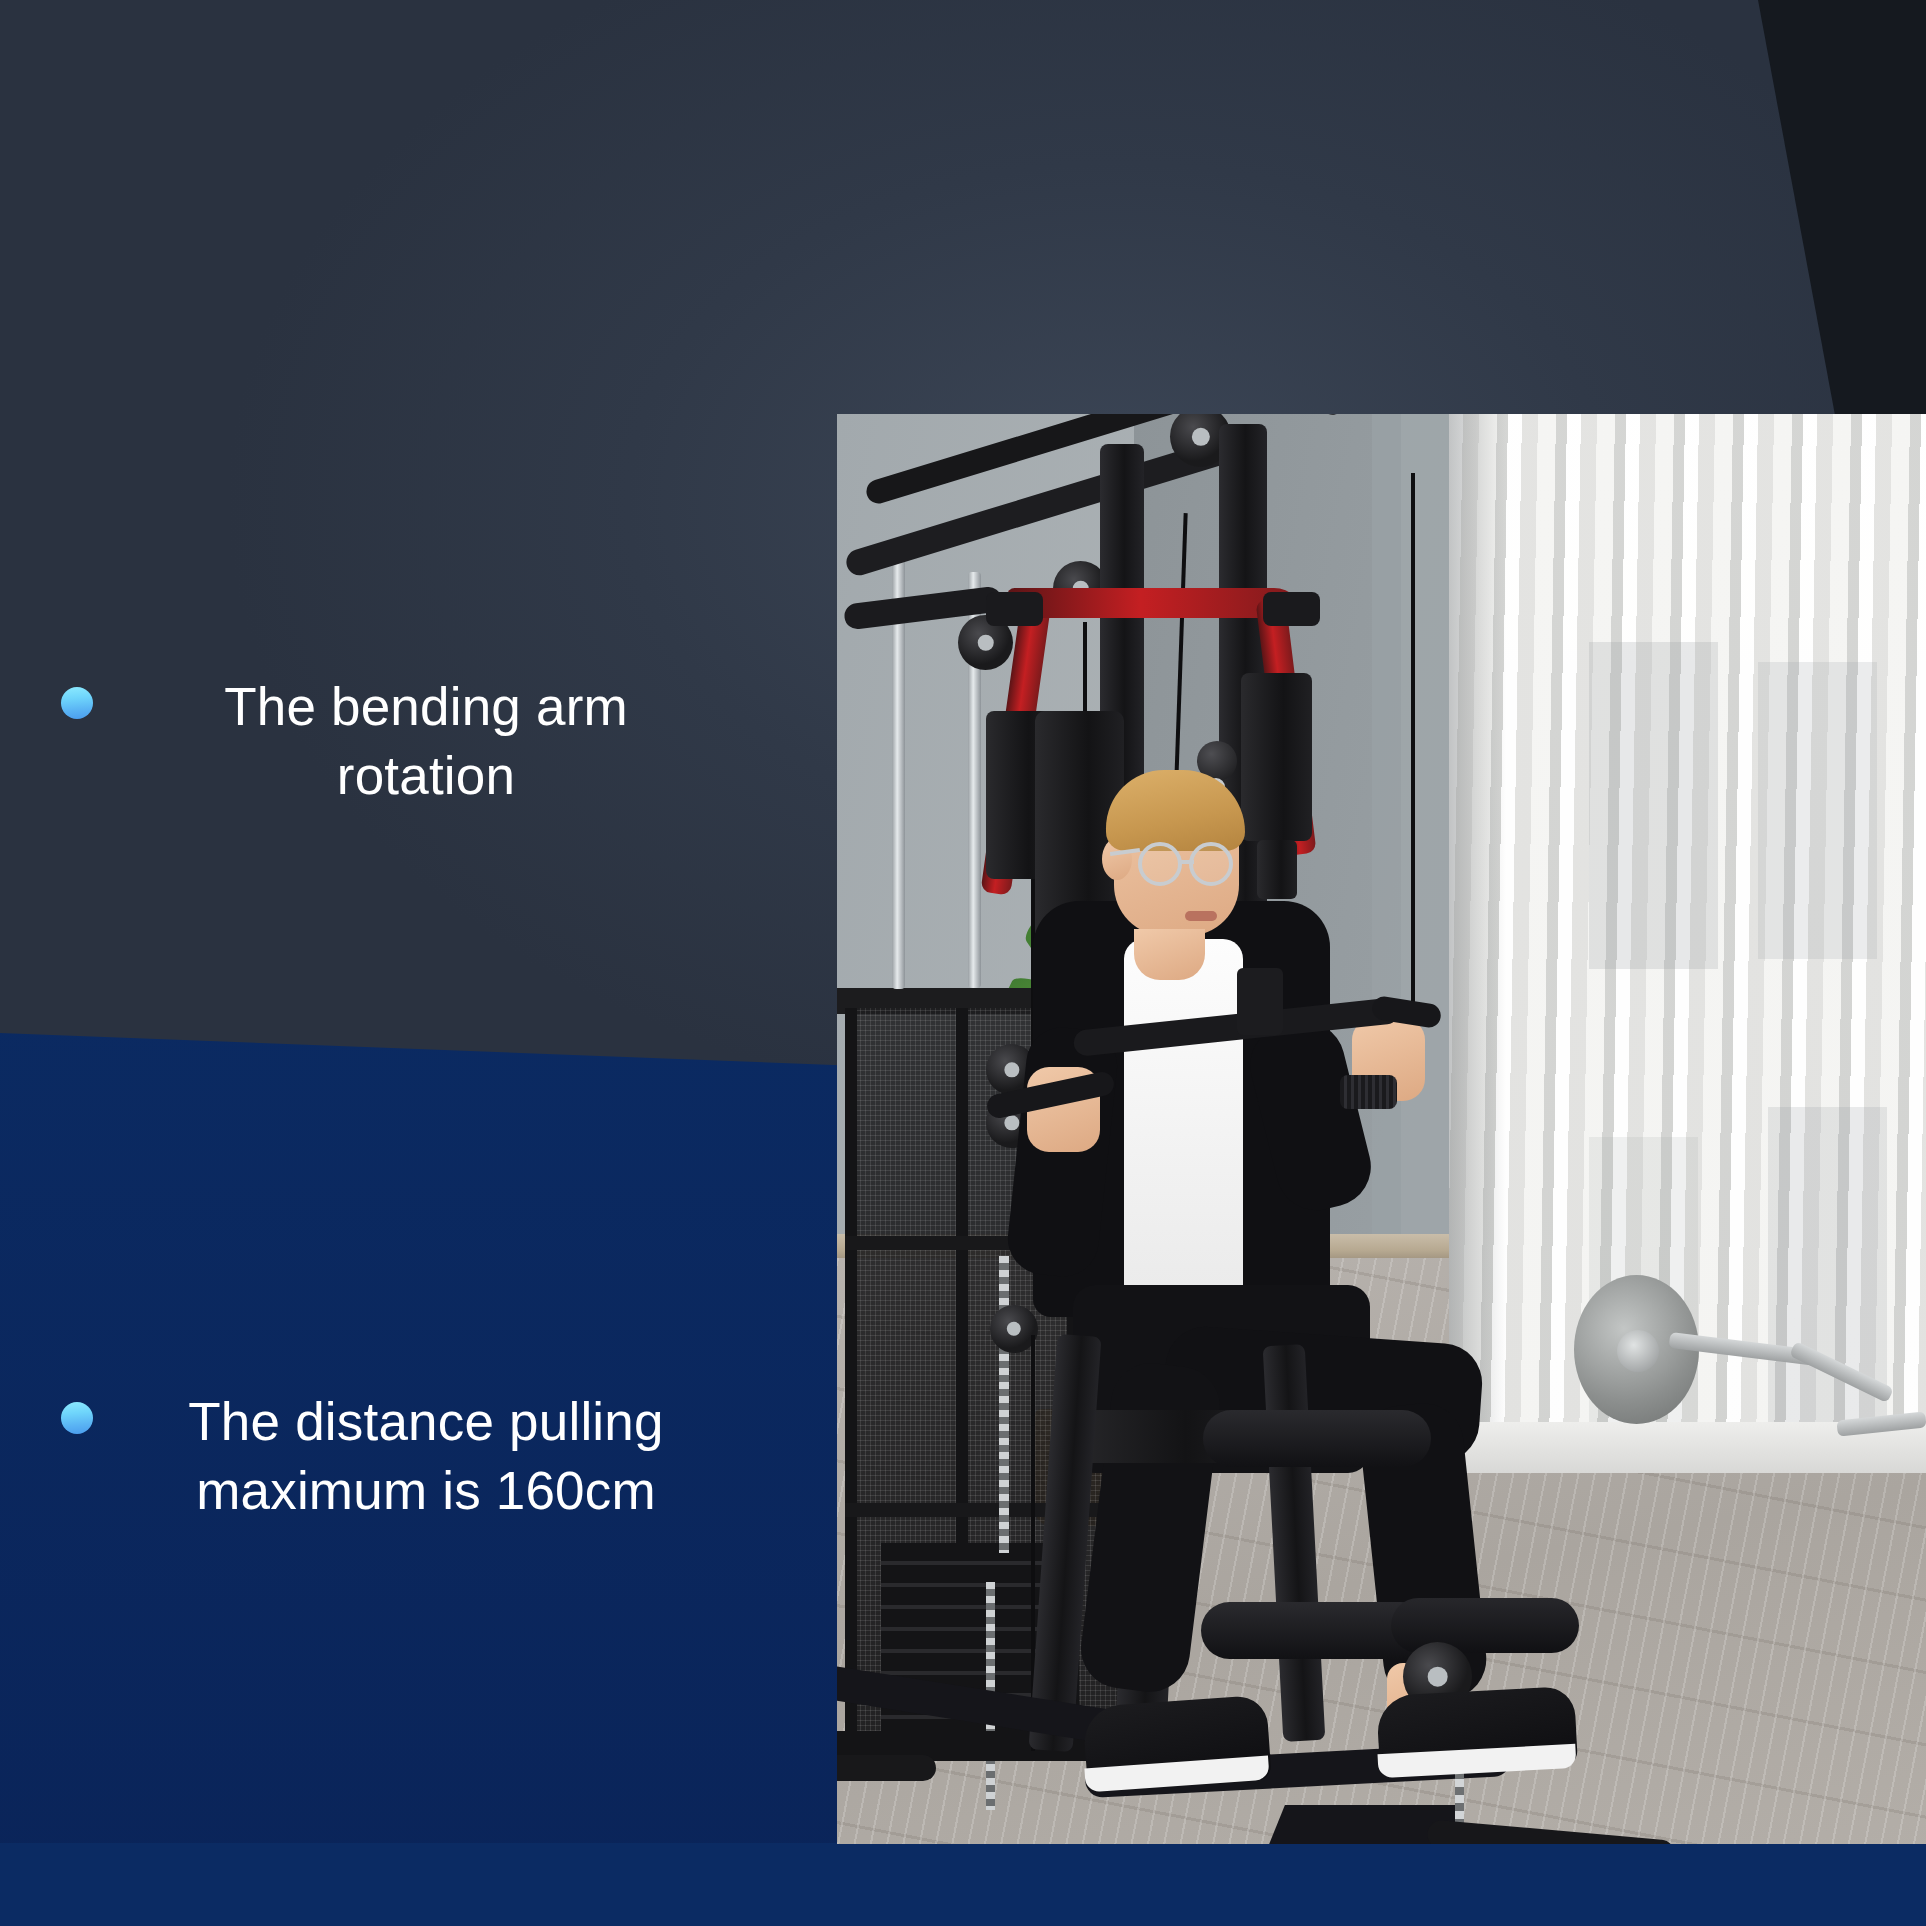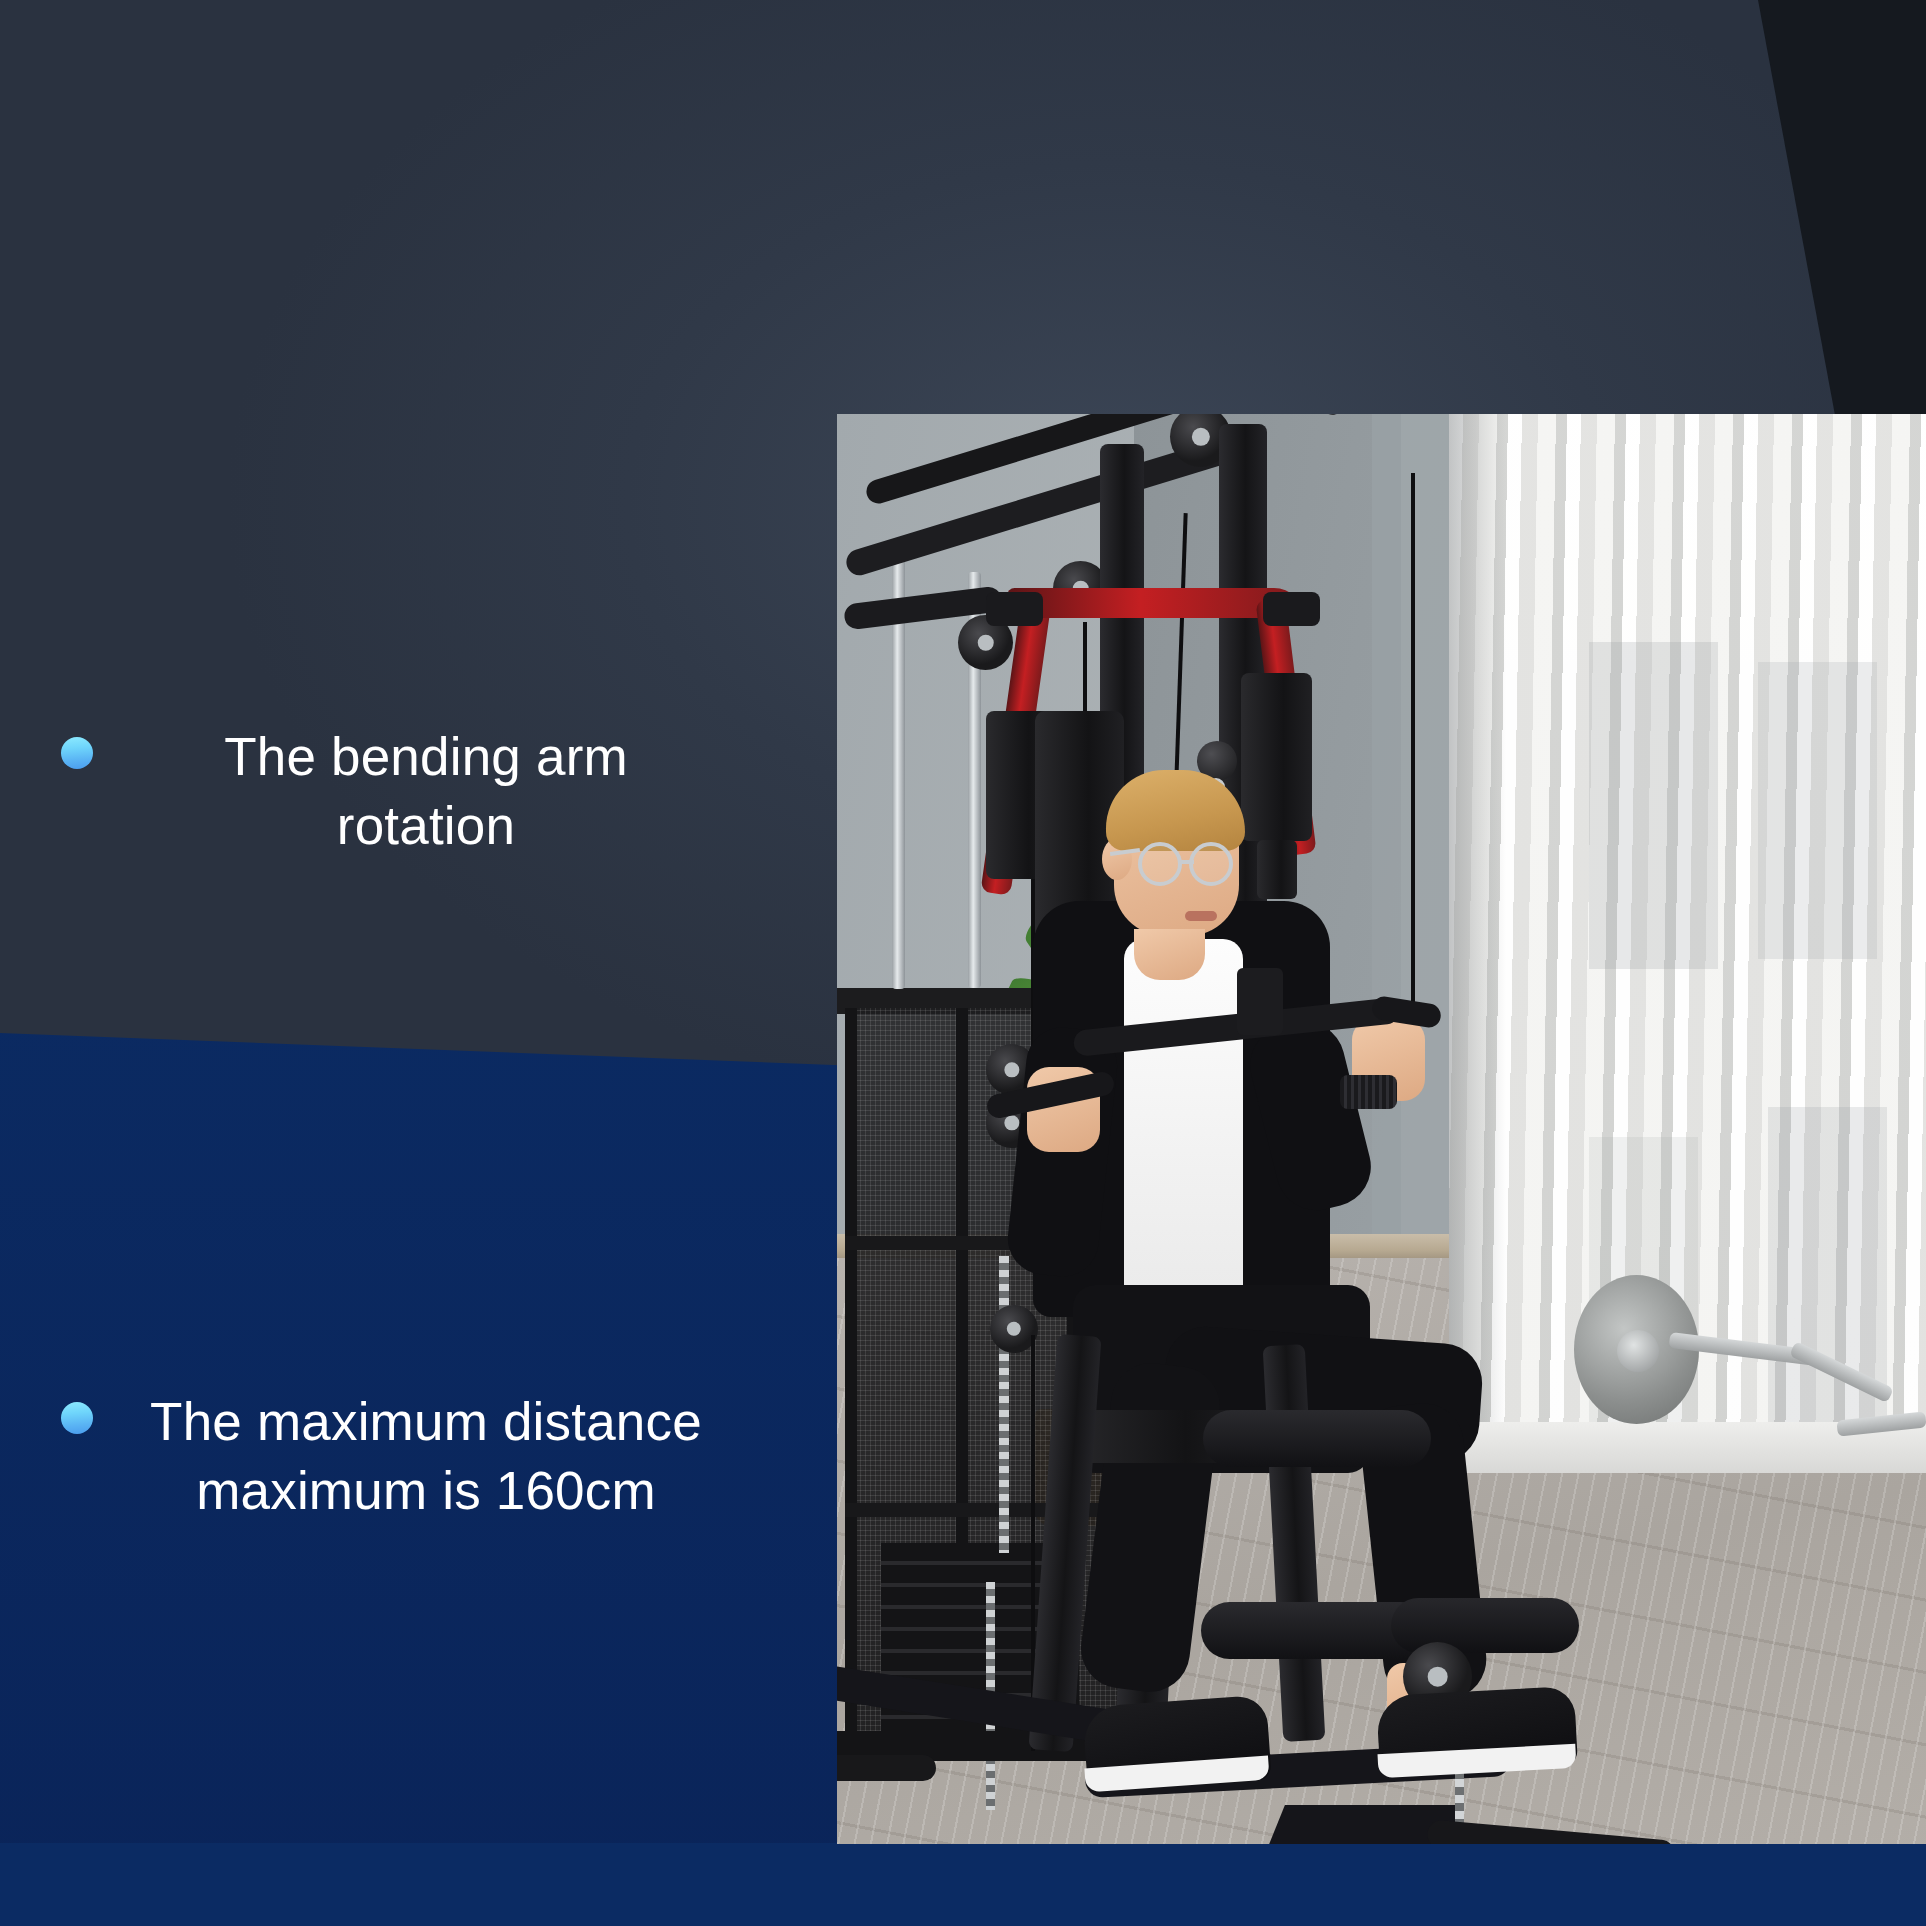--- a/index.html
+++ b/index.html
@@ -43,21 +43,21 @@
   
   .bullet-block{position:absolute;display:flex;align-items:flex-start;}
   .bullet-dot{
     width:32px;height:32px;border-radius:50%;flex:0 0 32px;margin-top:14px;
     background:linear-gradient(175deg,#8ceaff 0%,#6fd5fb 35%,#5ab4f4 70%,#4a9cee 100%);
   }
   .bullet-text{
     color:#ffffff;font-size:53px;line-height:1.30;text-align:center;
     margin-left:46px;width:574px;font-weight:400;letter-spacing:0.2px;
   }
-  #b1{left:61px;top:723px;justify-content:flex-end;}
+  #b1{left:61px;top:673px;justify-content:flex-end;}
   #b2{left:61px;top:1388px;}
 
   
   .photo{
     position:absolute;left:837px;top:414px;width:1090px;height:1430px;
     overflow:hidden;background:#a9b0b4;
   }
   .ph{position:absolute;}
 
   
@@ -160,21 +160,21 @@
     <span class="bullet-dot"></span>
     <div class="bullet-text">
       <span>The bending arm rotation</span>
       <br>
     </div>
   </div>
 
   <div class="bullet-block" id="b2">
     <span class="bullet-dot"></span>
     <div class="bullet-text">
-      <span>The maximum distance</span>
+      <span>The distance pulling</span>
       <br>
       <span>maximum is 160cm</span>
     </div>
   </div>
 
   <div class="photo">
 
     <div class="ph wall-main"></div>
     <div class="ph wall-corner"></div>
     <div class="ph wall-corner2"></div>

